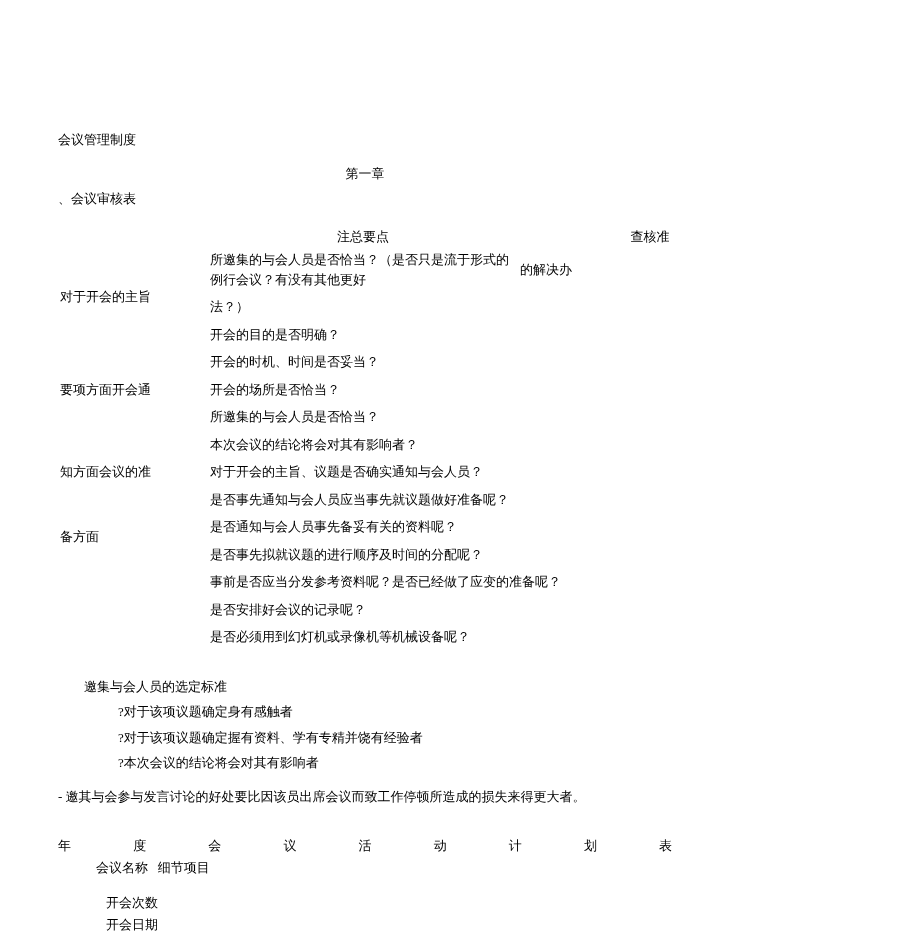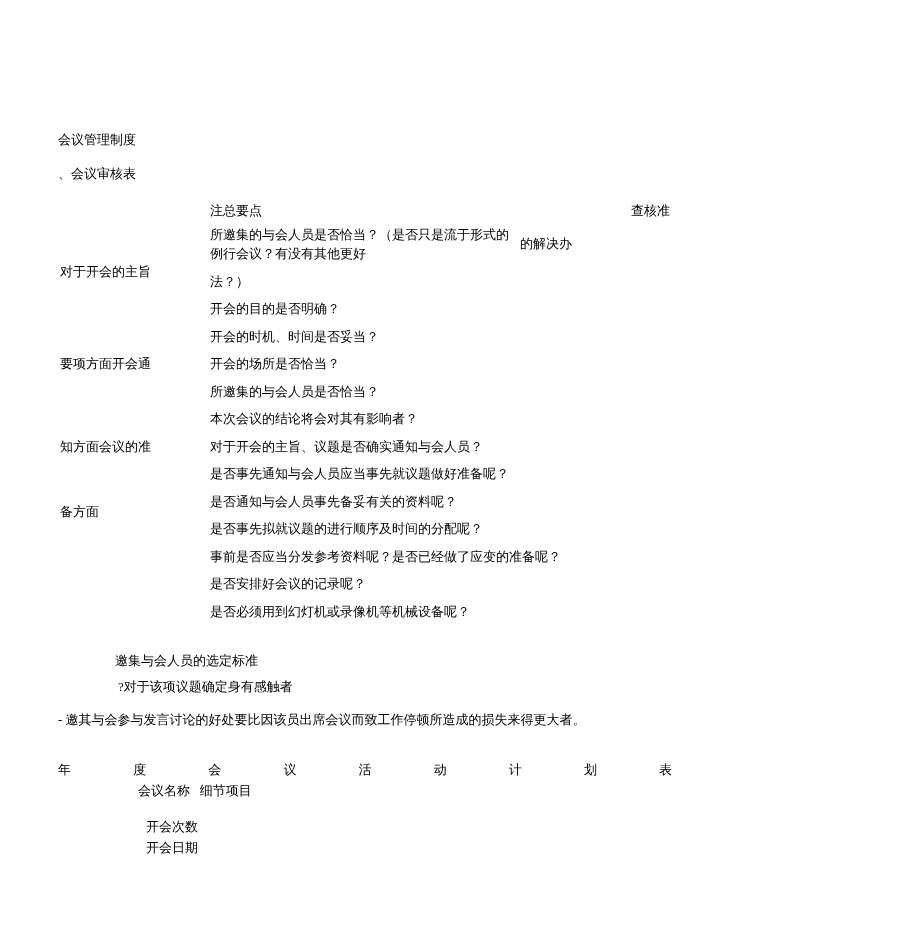--- a/index.html
+++ b/index.html
@@ -5,40 +5,41 @@
   html,body{margin:0;padding:0;background:#fff;font-family:"SimSun","Songti SC",serif;color:#000;font-size:13px;line-height:1.5}
   .page{width:730px;height:949px;position:relative;padding:130px 58px 0 58px;box-sizing:border-box}
   .doc-title{font-size:13px;margin-bottom:14px}
   .chapter-title{text-align:center;font-size:13px;margin-bottom:6px}
   .section-title{font-size:13px;margin-bottom:18px}
   .table1{width:100%;border-collapse:collapse;table-layout:fixed;margin-bottom:26px}
   .table1 td{vertical-align:middle;font-size:13px;padding:0 2px}
   .col-left{width:150px}
   .col-mid{}
   .col-right{width:44px}
-  .th-mid{text-align:left;padding:6px 0}
-  .th-right{text-align:right;padding:6px 0}
+  .th-mid{text-align:center;padding:6px 0}
+  .th-right{text-align:center;padding:6px 0}
   .line{display:block;padding:4px 0}
-  .sub-title{margin-left:57px;margin-bottom:6px}
+  .sub-title{margin-left:26px;margin-bottom:6px}
   .sub-item{margin-left:60px;margin-bottom:6px}
   .final-note{margin-top:14px;margin-bottom:16px}
   .spread-line{width:100%;margin-top:30px;margin-bottom:2px;font-size:13px;display:flex;justify-content:space-between}
   .spread-line span{display:inline-block}
-  .indent1{margin-left:80px}
-  .indent2{margin-left:88px}
+  .indent1{margin-left:38px}
+  .indent2{margin-left:48px}
   .small-gap{margin-top:2px}
   td.left-cell{vertical-align:middle}
 </style>
 </head>
 <body>
 
 <div class="page">
 
   <div class="doc-title">会议管理制度</div>
 
+  <div class="chapter-title">第一章</div>
 
   <div class="section-title">、会议审核表</div>
 
   <table class="table1">
     <colgroup>
       <col class="col-left">
         <col class="col-mid">
         <col style="width:110px">
         <col class="col-right">
     </colgroup>
@@ -142,20 +143,22 @@
           <td colspan="2">
             <span class="line">是否必须用到幻灯机或录像机等机械设备呢？</span>
           </td>
           <td></td>
         </tr>
   </tbody>
     </table>
 
   <div class="sub-title">邀集与会人员的选定标准</div>
   <div class="sub-item">?对于该项议题确定身有感触者</div>
+  <div class="sub-item">?对于该项议题确定握有资料、学有专精并饶有经验者</div>
+  <div class="sub-item">?本次会议的结论将会对其有影响者</div>
 
   <div class="final-note">- 邀其与会参与发言讨论的好处要比因该员出席会议而致工作停顿所造成的损失来得更大者。</div>
 
 
   <div class="spread-line">
     <span>年</span>
     <span>度</span>
     <span>会</span>
     <span>议</span>
     <span>活</span>

